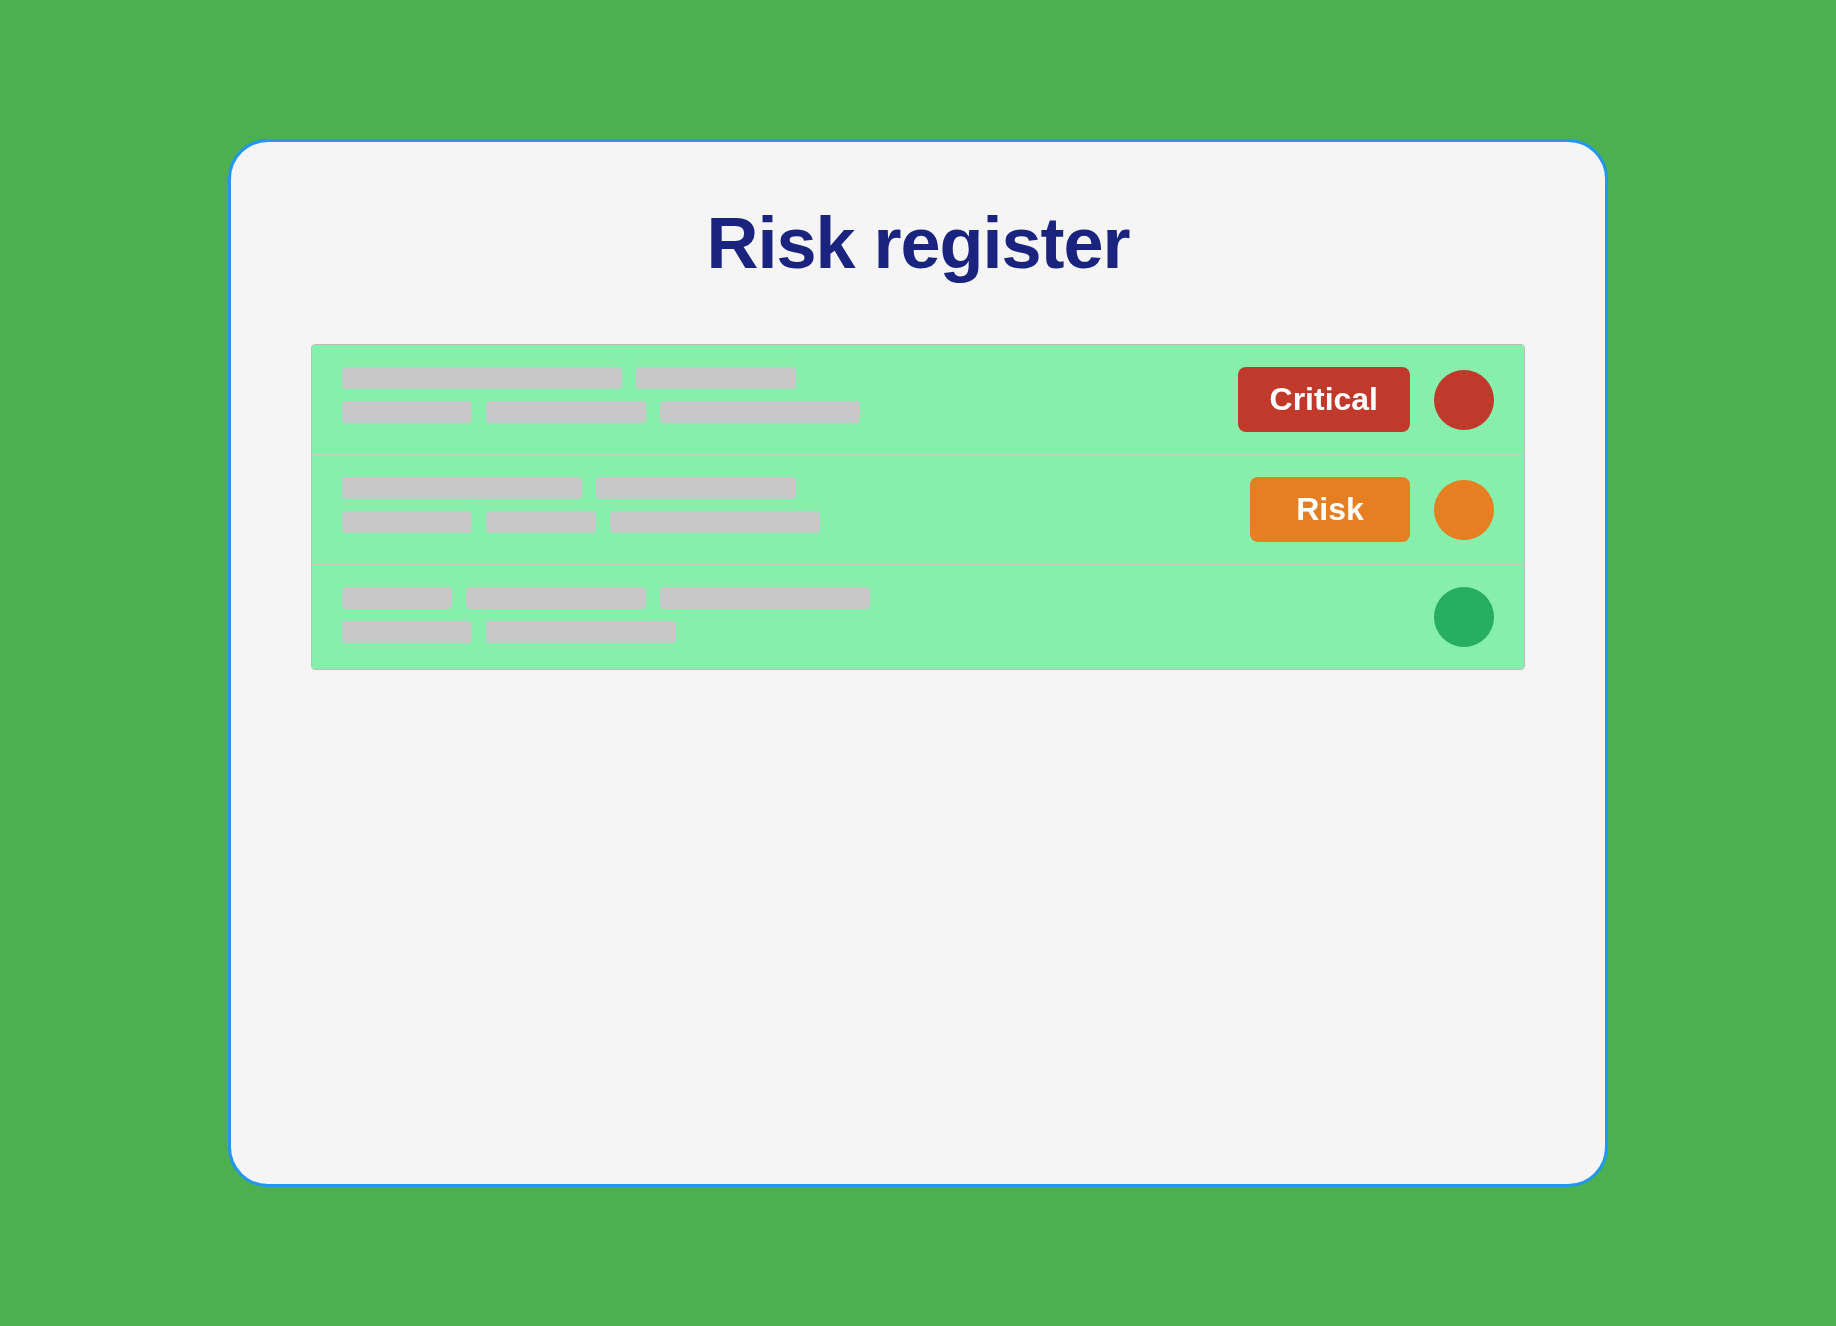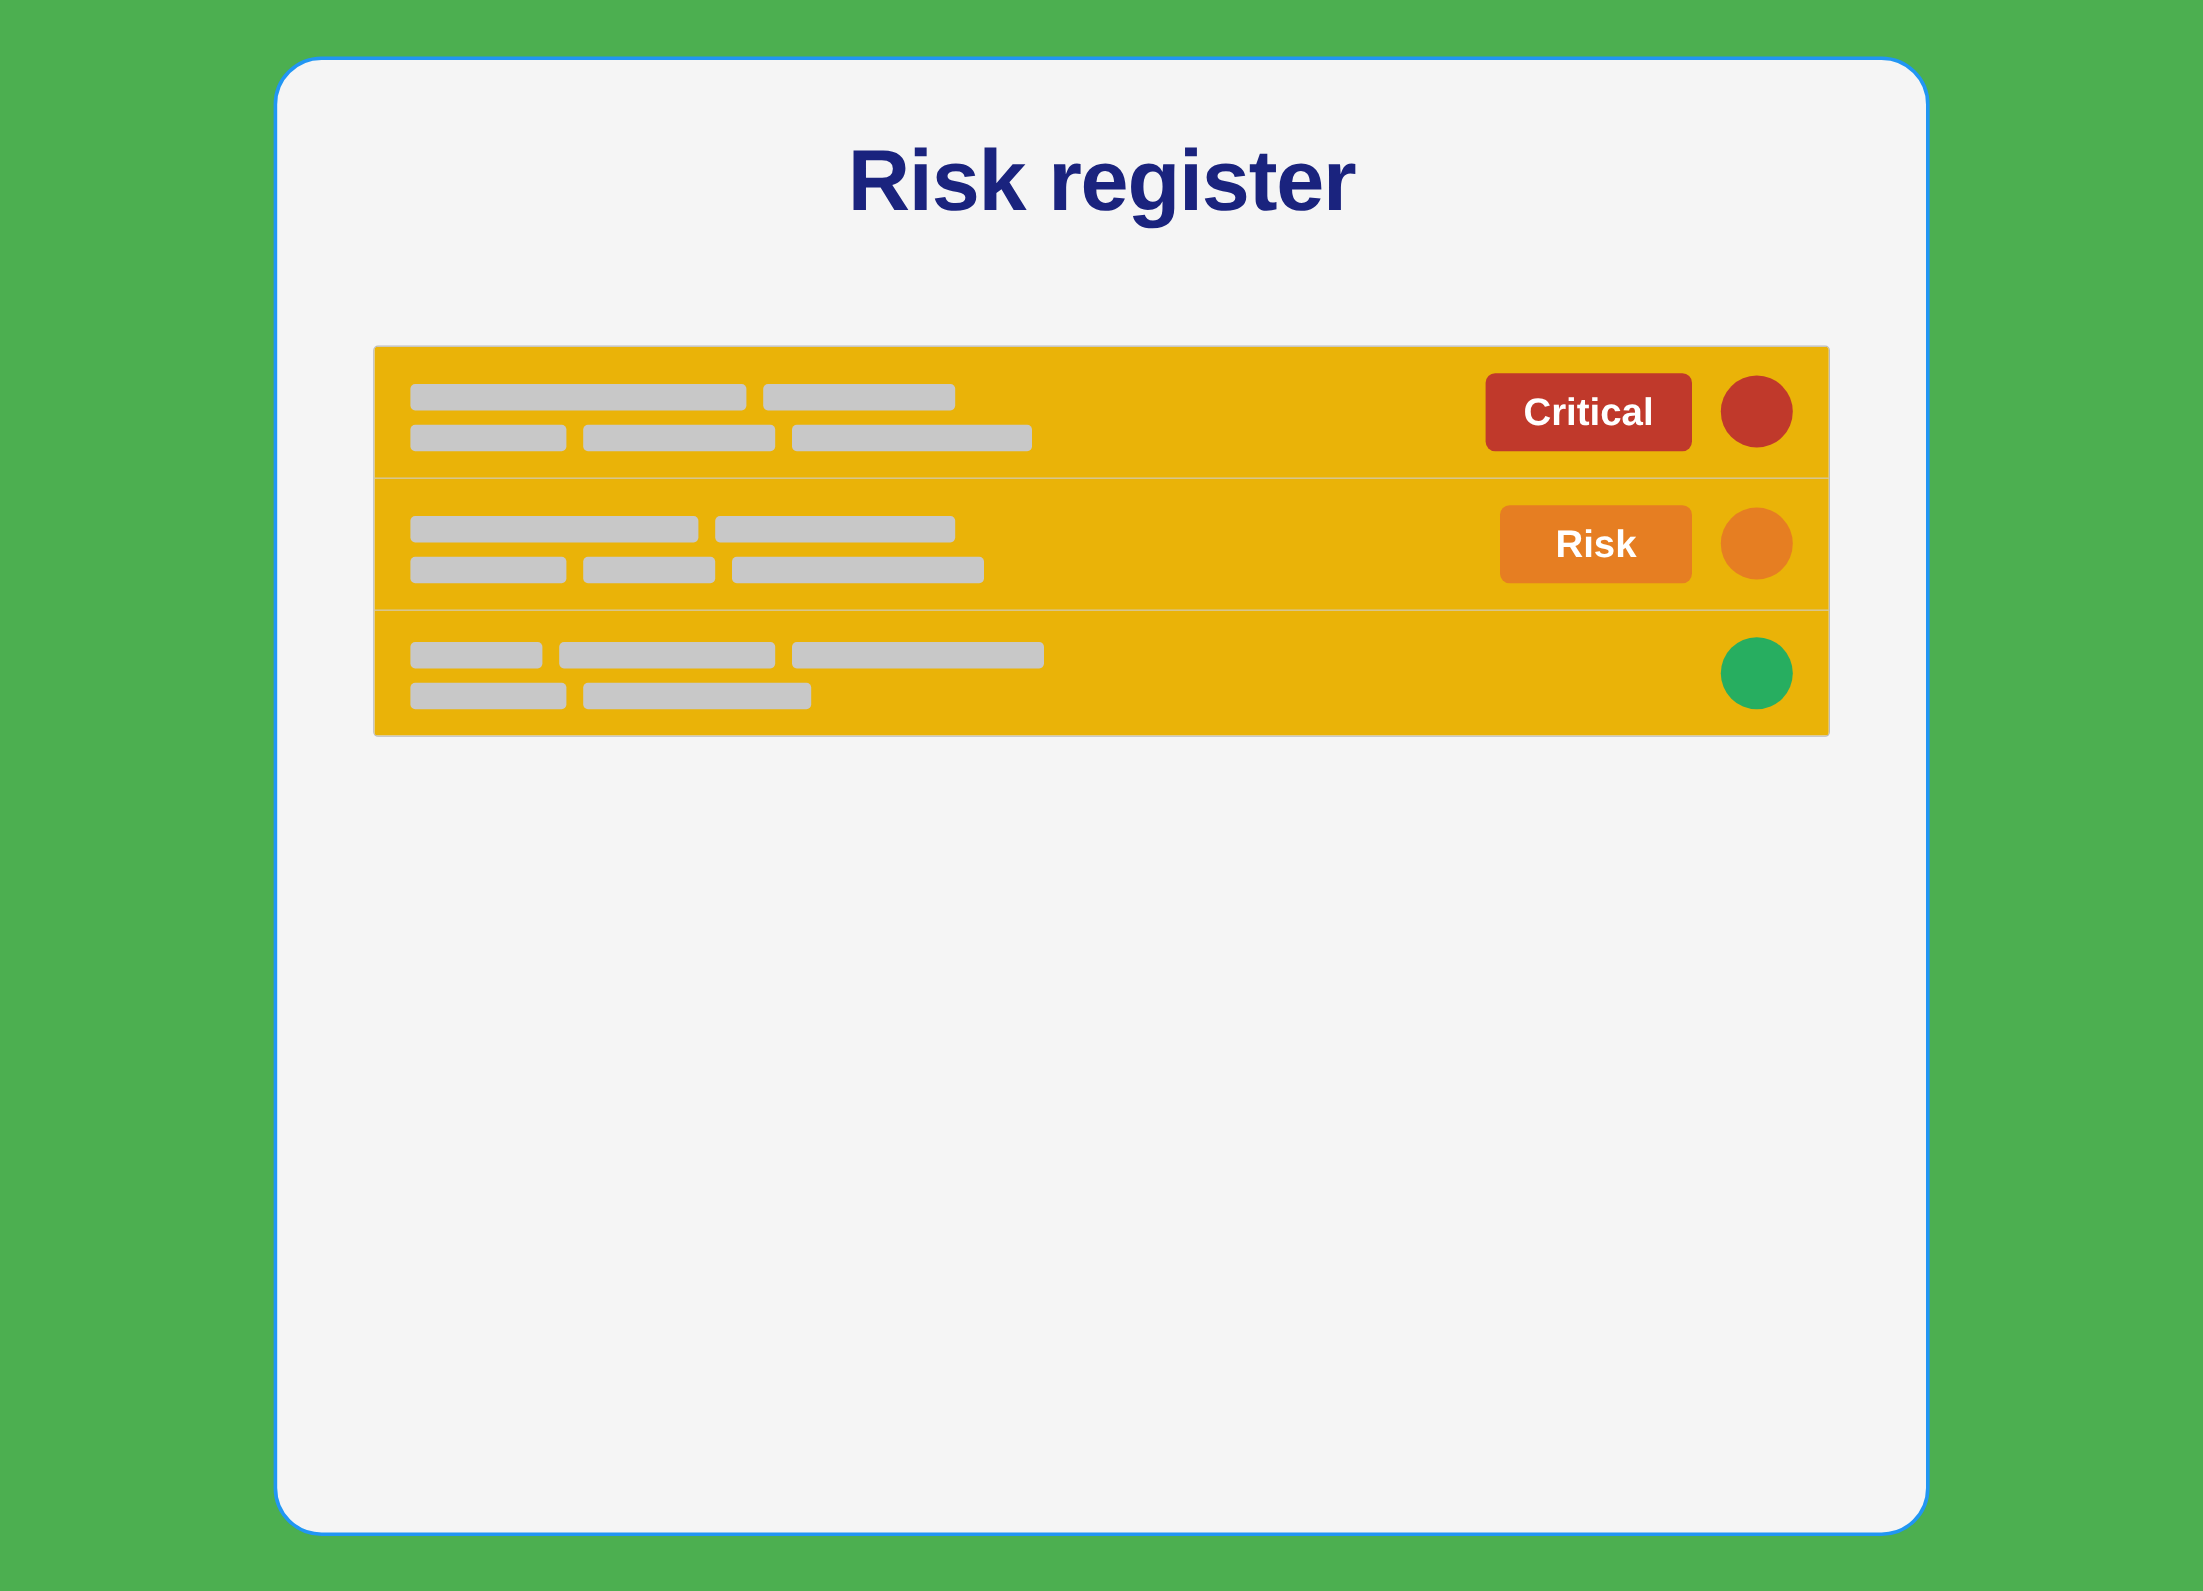--- a/index.html
+++ b/index.html
@@ -16,50 +16,49 @@
       align-items: center;
       justify-content: center;
       font-family: 'Arial', sans-serif;
     }
 
     .card {
       background: #f5f5f5;
       border-radius: 40px;
       border: 3px solid #2196f3;
       width: 1380px;
-      height: 1233px;
+      height: 1048px;
       display: flex;
       flex-direction: column;
       align-items: center;
       padding: 60px 80px 80px 80px;
-      gap: 36px;
     }
 
     .page-title {
       font-size: 72px;
       font-weight: 800;
       color: #1a237e;
       margin-bottom: 60px;
       letter-spacing: -1px;
     }
 
     .register-table {
       width: 100%;
       border: 1.5px solid #bbb;
       border-radius: 4px;
       overflow: hidden;
     }
 
     .register-row {
       display: flex;
-      align-items: flex-end;
+      align-items: flex-start;
       padding: 22px 30px;
       border-bottom: 1.5px solid #ccc;
       gap: 20px;
-      background: #eab308;
+      background: #86efac;
     }
 
     .register-row:last-child {
       border-bottom: none;
     }
 
     .row-content {
       flex: 1;
       display: flex;
       flex-direction: column;

